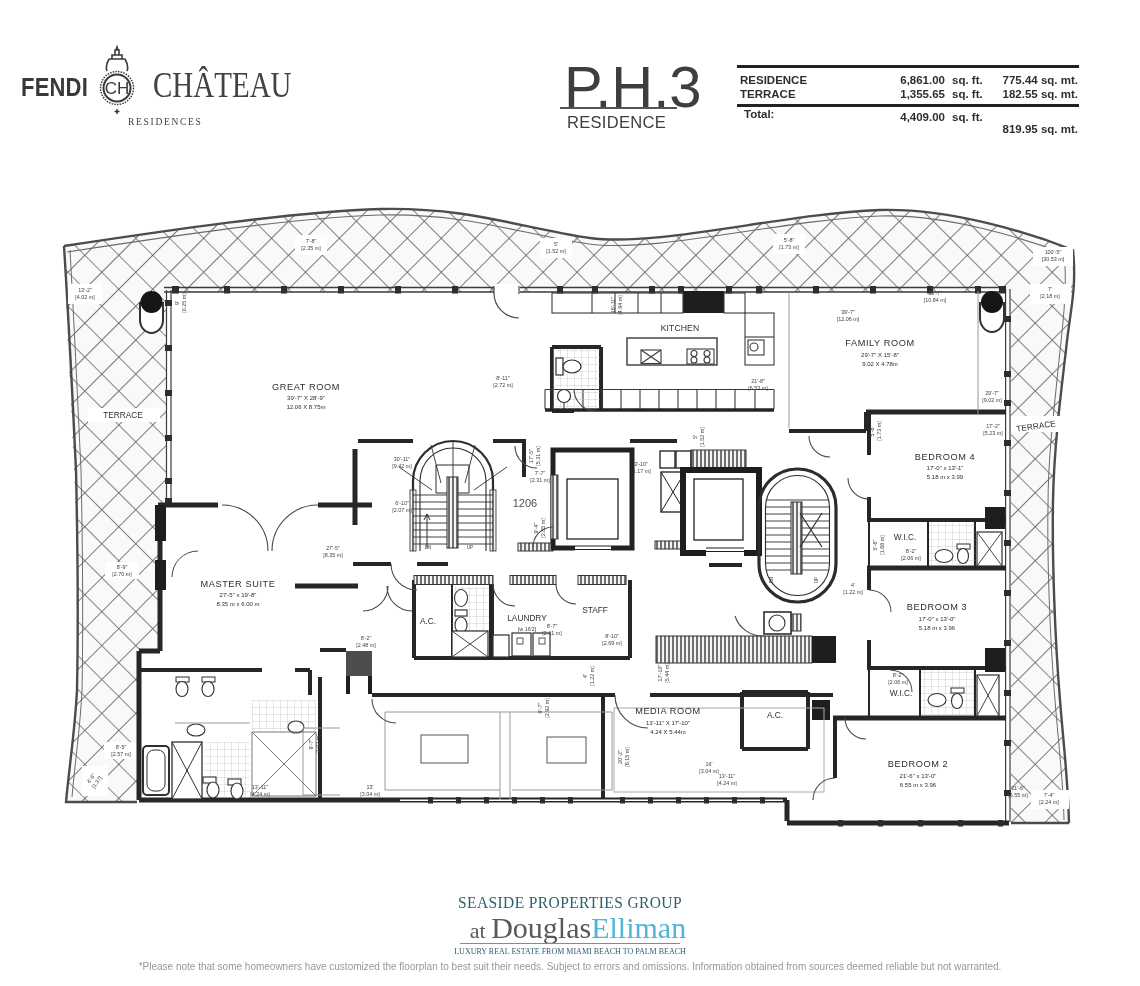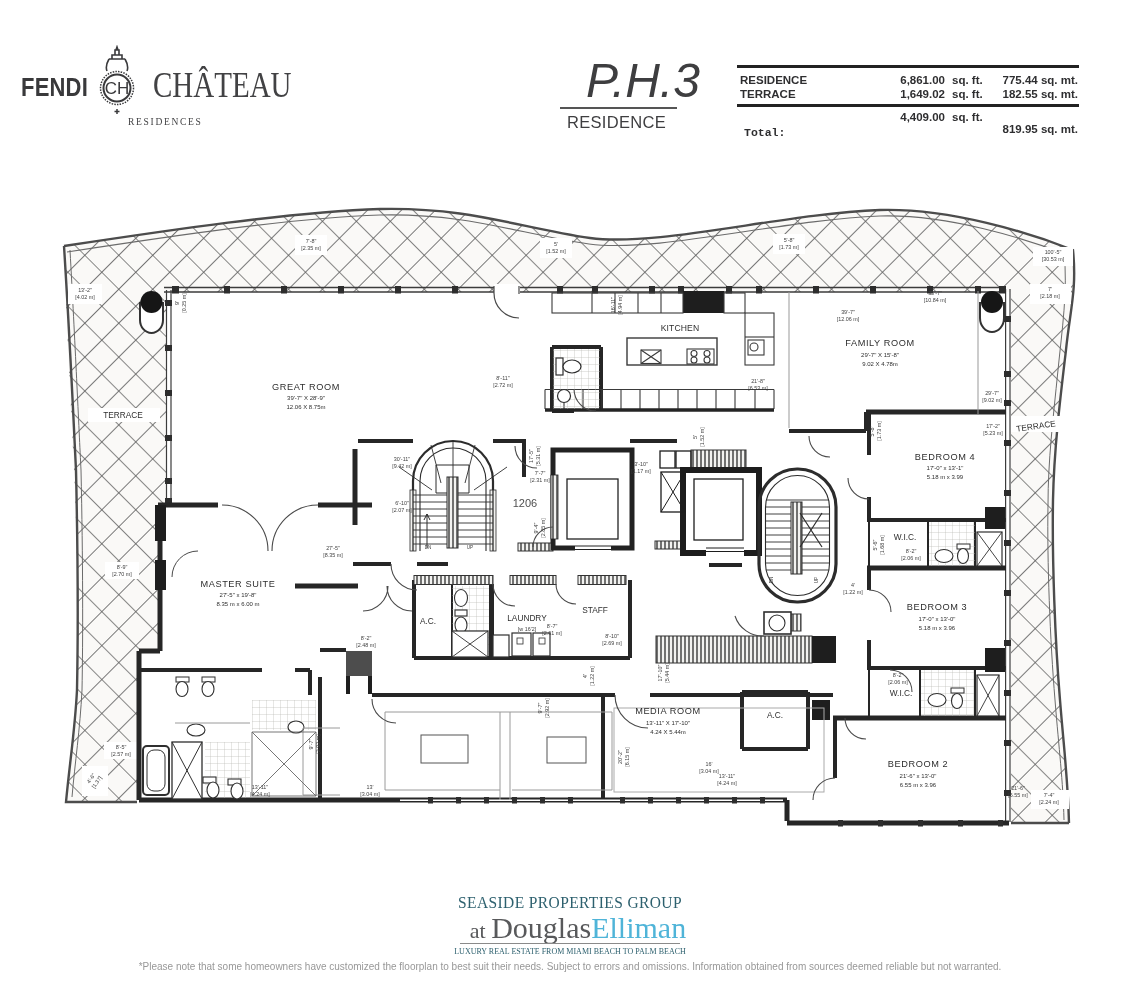--- a/index.html
+++ b/index.html
@@ -1,21 +1,21 @@
 <!DOCTYPE html>
 <html><head>
 <meta charset="utf-8">
 <style>
 html,body{margin:0;padding:0;background:#fff;}
 body{width:1140px;height:986px;position:relative;font-family:"Liberation Sans",sans-serif;overflow:hidden;}
 .abs{position:absolute;}
 #fendi{left:21px;top:72px;font-size:22px;font-weight:bold;letter-spacing:0.2px;color:#39393b;transform:scaleY(1.2);transform-origin:top left;}
 #chateau{left:153px;top:65.5px;font-family:"Liberation Serif",serif;font-size:29px;letter-spacing:0px;color:#424244;font-weight:normal;transform:scaleY(1.2);transform-origin:top left;}
 #resid1{left:84px;top:116.5px;font-family:"Liberation Serif",serif;font-size:9.5px;letter-spacing:1.7px;color:#424244;margin-left:44px;}
-#ph3{left:586px;top:53px;font-size:48px;color:#3e3e40;letter-spacing:0px;font-style:italic;}
+#ph3{left:564px;top:53px;font-size:58px;color:#3e3e40;letter-spacing:0px;}
 #phline{left:560px;top:107px;width:117px;height:1.6px;background:#555;}
 #ph3res{left:567px;top:113px;font-size:16.5px;color:#3e3e40;letter-spacing:0.3px;}
 .trow{position:absolute;font-size:11.5px;font-weight:bold;color:#2e2e30;}
 #footer1{left:0;top:893px;width:1140px;text-align:center;font-family:"Liberation Serif",serif;font-size:15.5px;color:#2d606e;letter-spacing:0.4px;transform:scaleY(1.1);transform-origin:top left;}
 #footer2{left:8px;top:911px;width:1140px;text-align:center;font-family:"Liberation Serif",serif;color:#58595b;}
 #footer2 .at{font-size:22px;}
 #footer2 .dg{font-size:30px;}
 #footer2 .el{font-size:30px;color:#4fb4d8;}
 #fline{left:460px;top:943px;width:220px;height:1px;background:#8a8a8a;}
 #footer3{left:0;top:945.5px;width:1140px;text-align:center;font-family:"Liberation Serif",serif;font-size:8px;color:#2d606e;letter-spacing:0px;transform:scaleY(1.15);transform-origin:top left;}
@@ -36,23 +36,23 @@
 </svg>
 <div class="abs" id="chateau">CHÂTEAU</div>
 <div class="abs" id="resid1">RESIDENCES</div>
 <div class="abs" id="ph3">P.H.3</div>
 <div class="abs" id="phline"></div>
 <div class="abs" id="ph3res">RESIDENCE</div>
 <div class="abs" style="left:737px;top:65px;width:342px;height:2.6px;background:#222"></div>
 <div class="abs" style="left:737px;top:104px;width:342px;height:2.6px;background:#222"></div>
 <div class="trow" style="left:740px;top:74px;">RESIDENCE</div>
 <div class="trow" style="left:740px;top:88px;">TERRACE</div>
-<div class="trow" style="left:744px;top:126px;font-family:Liberation Mono, monospace;">Total:</div>
+<div class="trow" style="left:744px;top:108px;">Total:</div>
 <div class="trow" style="left:860px;top:74px;width:85px;text-align:right">6,861.00</div>
-<div class="trow" style="left:860px;top:88px;width:85px;text-align:right">1,649.02</div>
+<div class="trow" style="left:860px;top:88px;width:85px;text-align:right">1,355.65</div>
 <div class="trow" style="left:952px;top:74px;">sq. ft.</div>
 <div class="trow" style="left:952px;top:88px;">sq. ft.</div>
 <div class="trow" style="left:975px;top:74px;width:103px;text-align:right">775.44 sq. mt.</div>
 <div class="trow" style="left:975px;top:88px;width:103px;text-align:right">182.55 sq. mt.</div>
 <div class="trow" style="left:860px;top:111px;width:85px;text-align:right">4,409.00</div>
 <div class="trow" style="left:952px;top:111px;">sq. ft.</div>
 <div class="trow" style="left:975px;top:123px;width:103px;text-align:right">819.95 sq. mt.</div>
 <div class="abs" id="footer1">SEASIDE PROPERTIES GROUP</div>
 <div class="abs" id="footer2"><span class="at">at </span><span class="dg">Douglas</span><span class="el">Elliman</span></div>
 <div class="abs" id="fline"></div>

